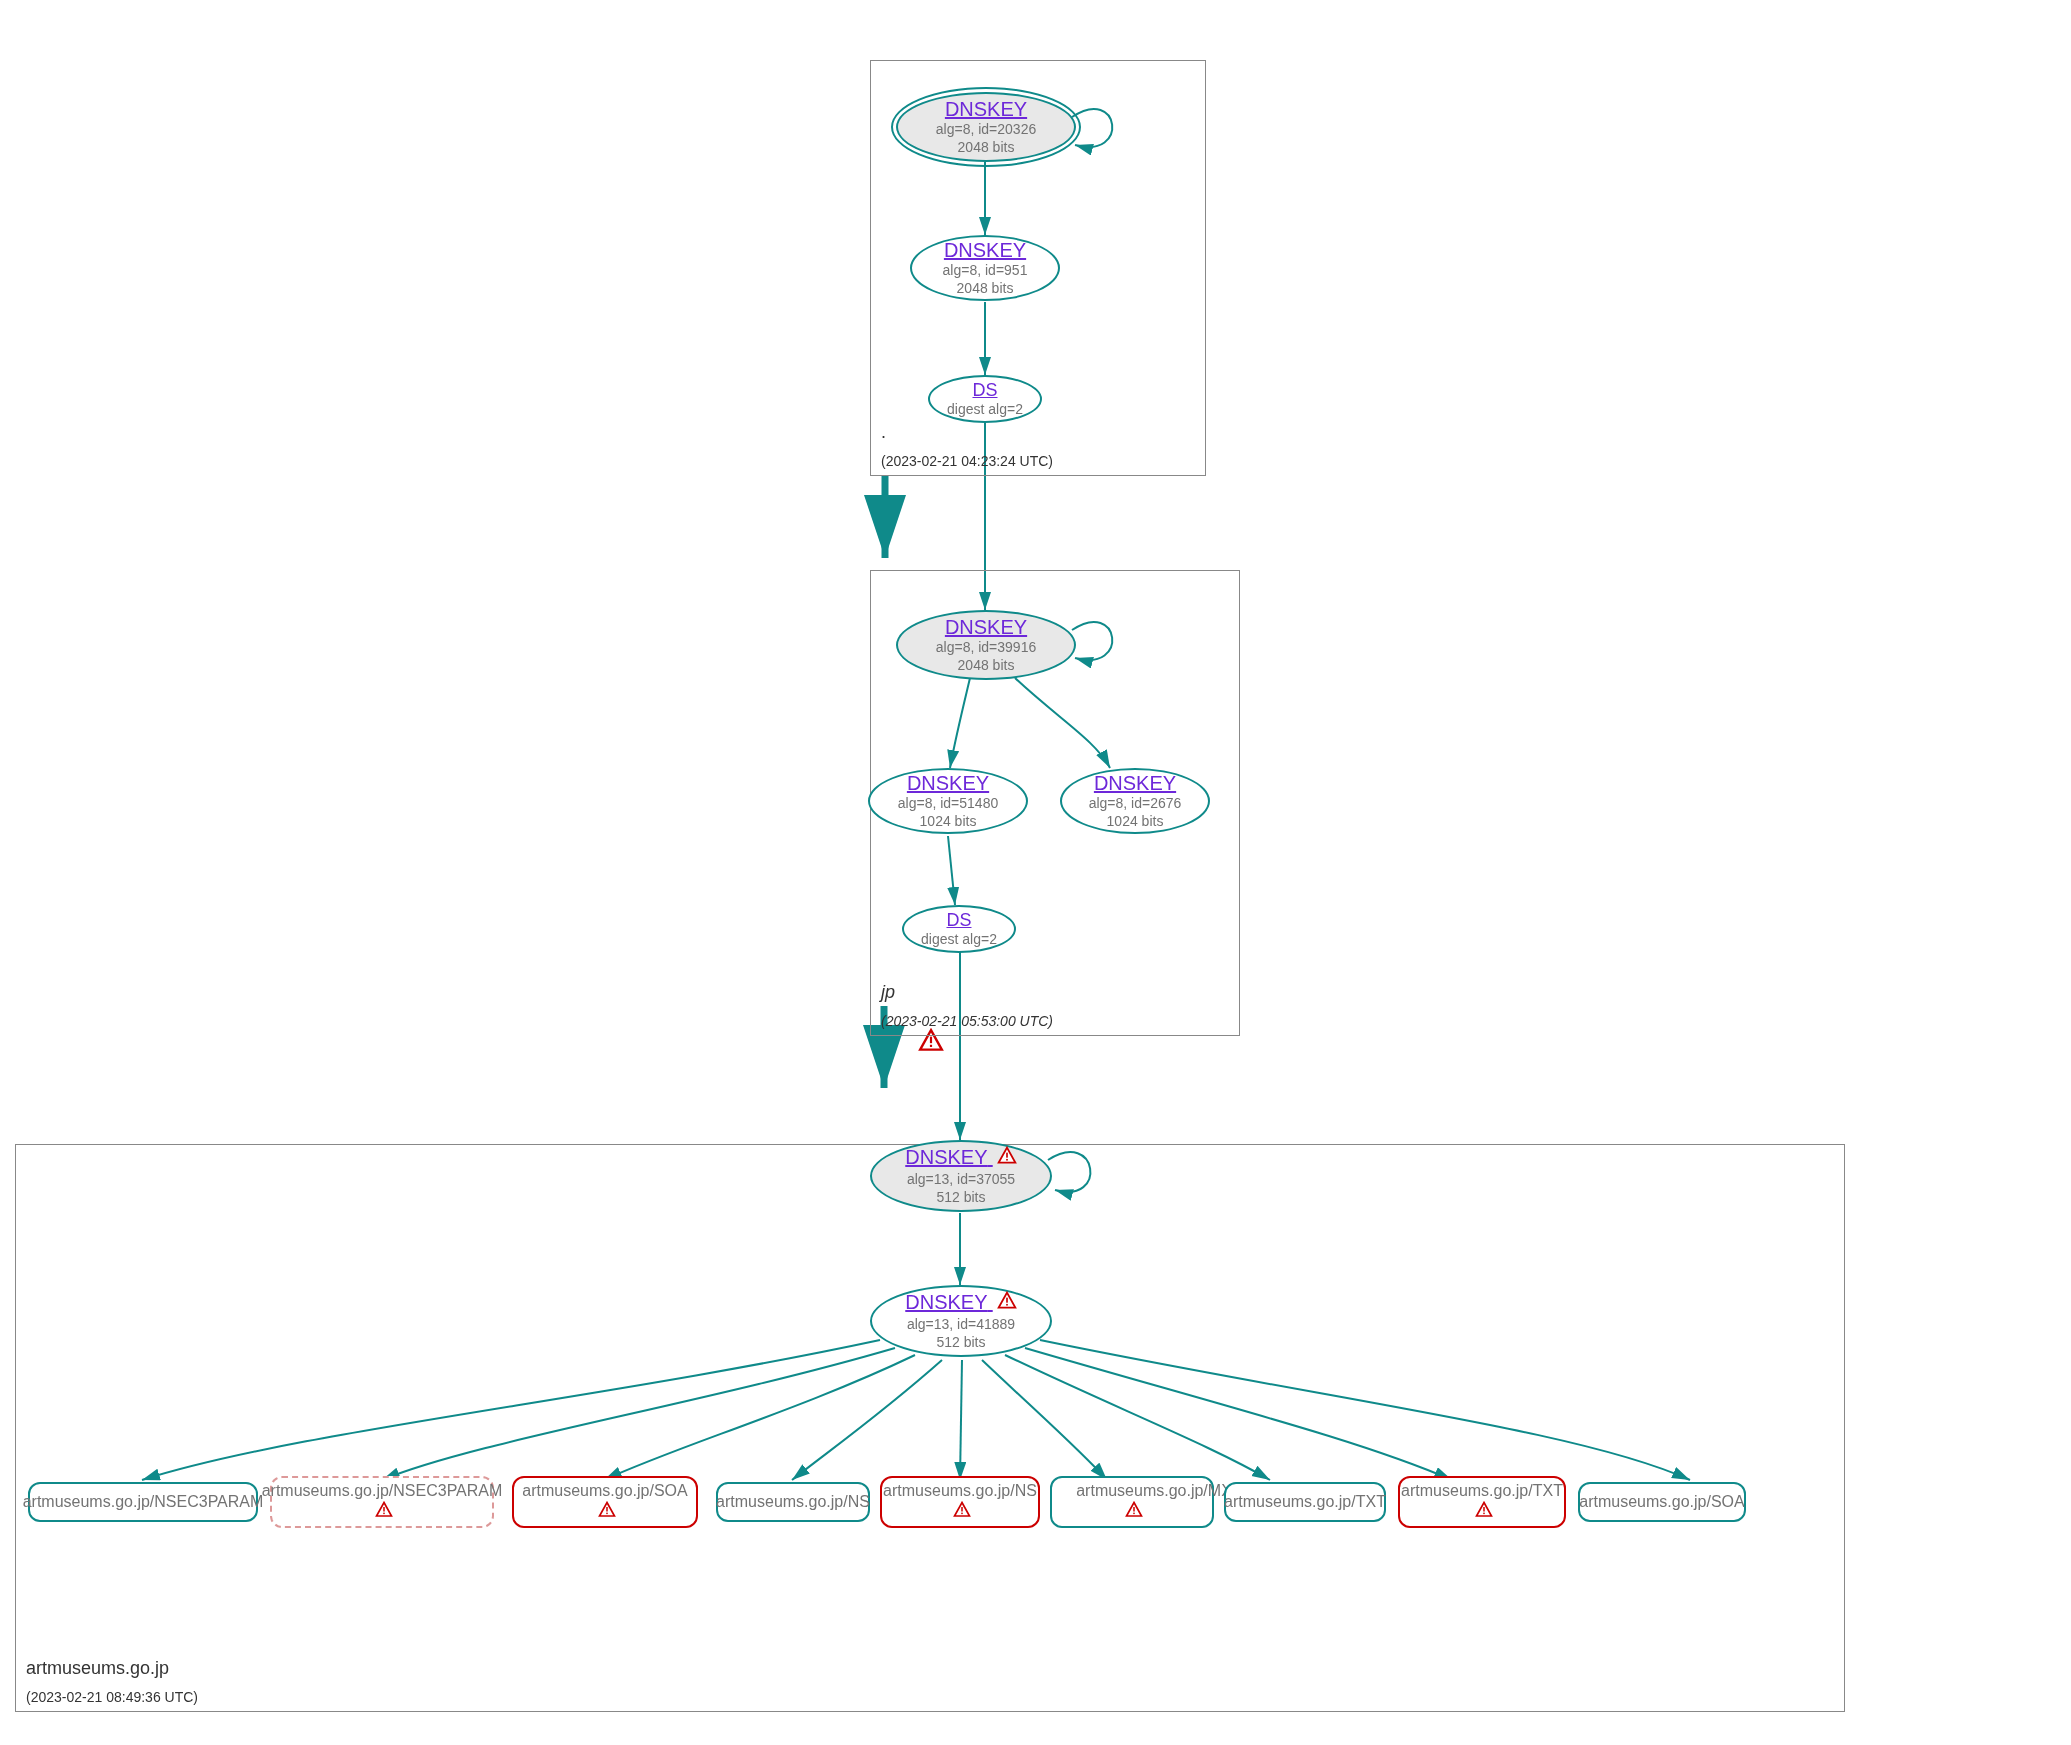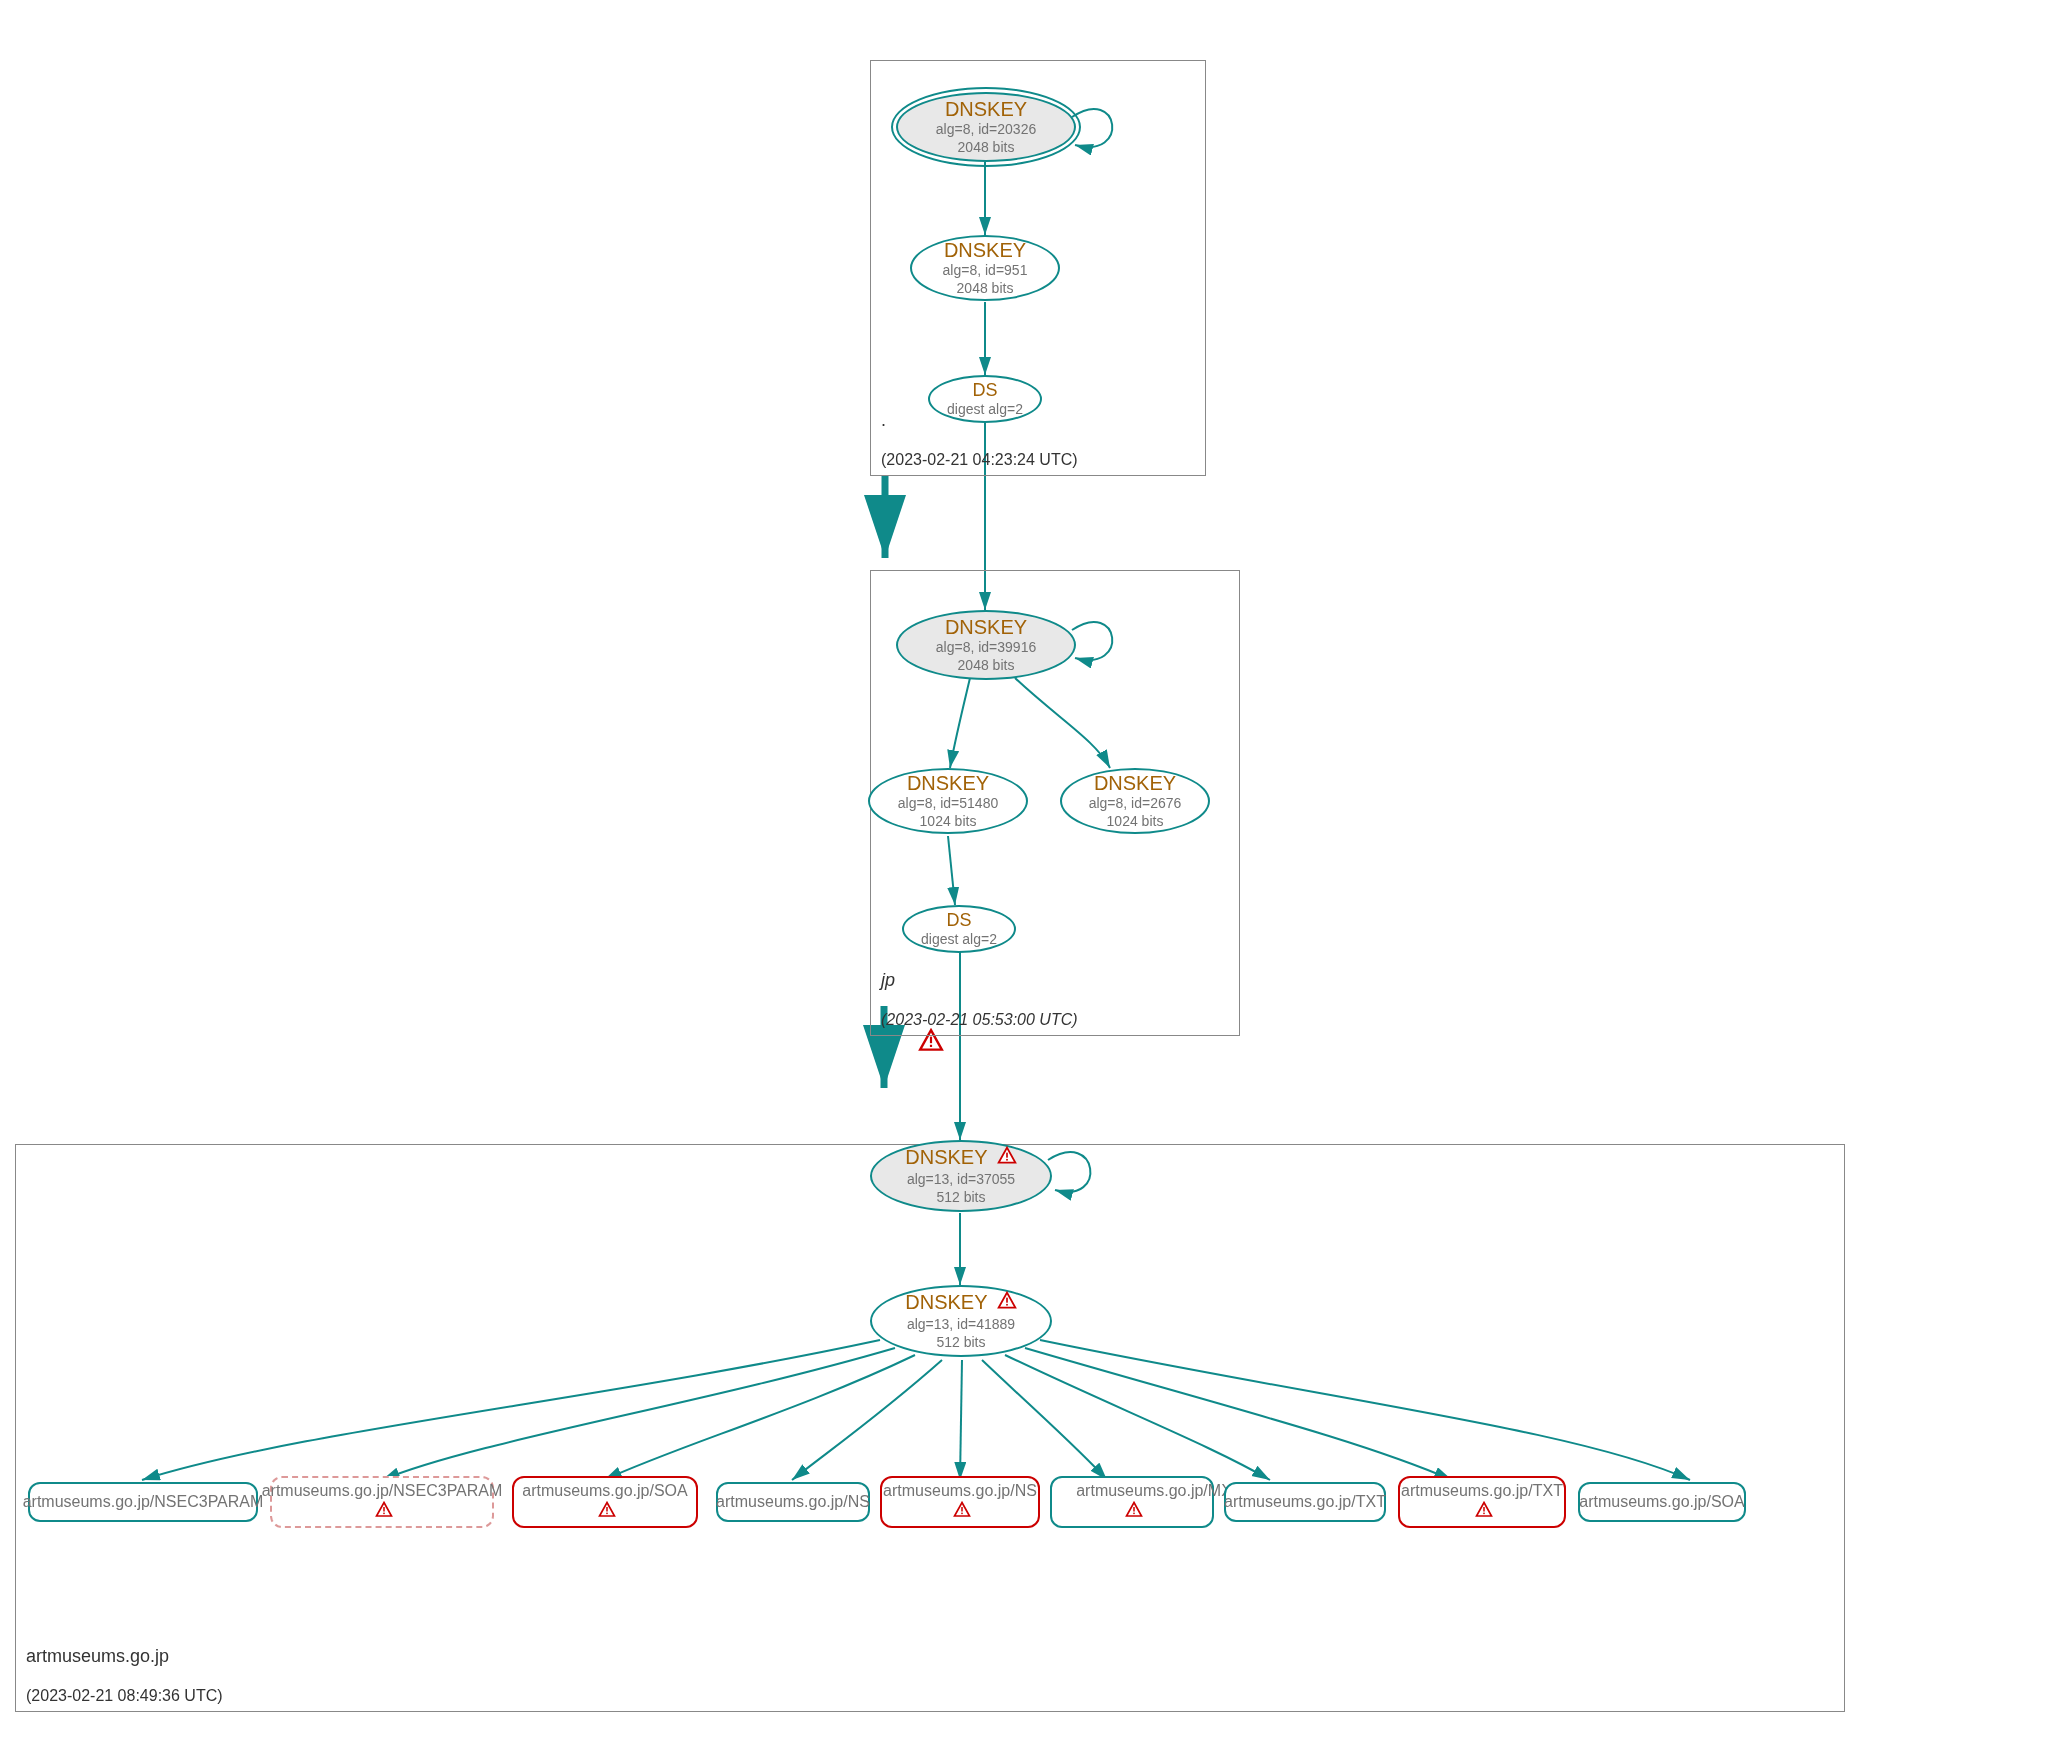--- a/index.html
+++ b/index.html
@@ -20,22 +20,22 @@
   }
   .zone-label {
     position: absolute;
     bottom: 6px;
     left: 10px;
     font-size: 18px;
     color: #333;
   }
   .zone-label .sub {
     display:block;
-    font-size: 16px;
-    margin-top:20px;
+    font-size: 14px;
+    margin-top:10px;
   }
   .node {
     position: absolute;
     text-align: center;
     box-sizing: border-box;
   }
   .ellipse {
     border: 2px solid #0f8a8a;
     border-radius: 50%;
     display: flex;
@@ -69,22 +69,23 @@
   }
   .rect.red {
     border-color: #cc0000;
   }
   .rect.dashed {
     border-style: dashed;
     border-color: #d99;
   }
   .title {
     font-size: 20px;
-    color: #a16207;
+    color: #6d28d9;
     white-space: nowrap;
+    text-decoration: underline;
   }
   .subtitle {
     font-size: 14px;
     color: #737373;
     line-height: 1.25;
     white-space: nowrap;
   }
   .warn-icon {
     display: inline-block;
     vertical-align: middle;

